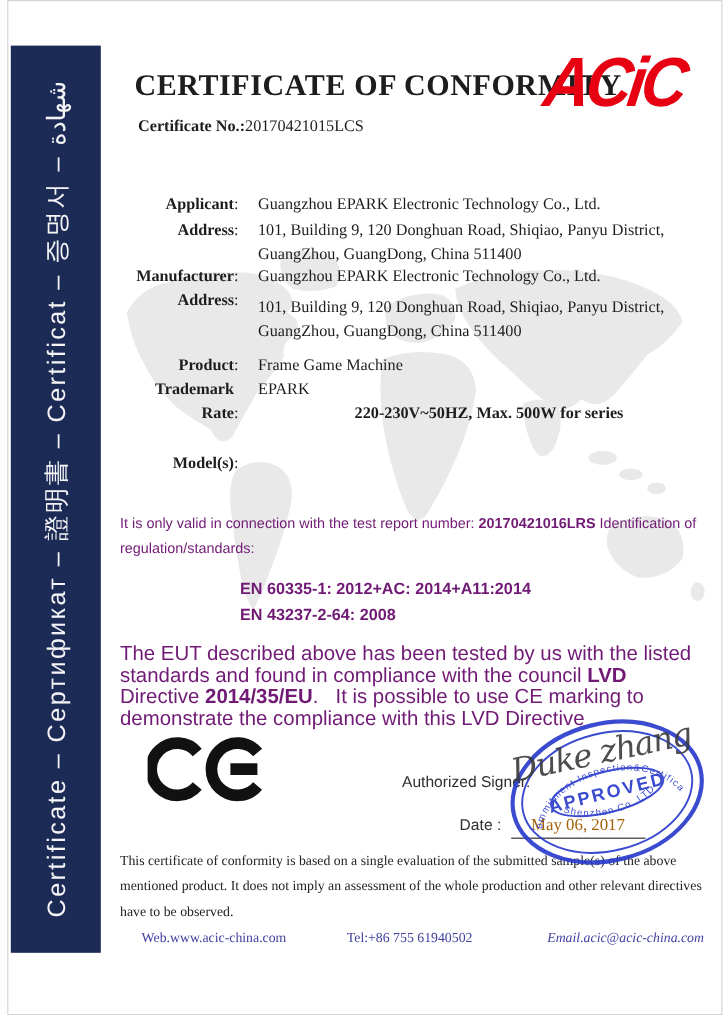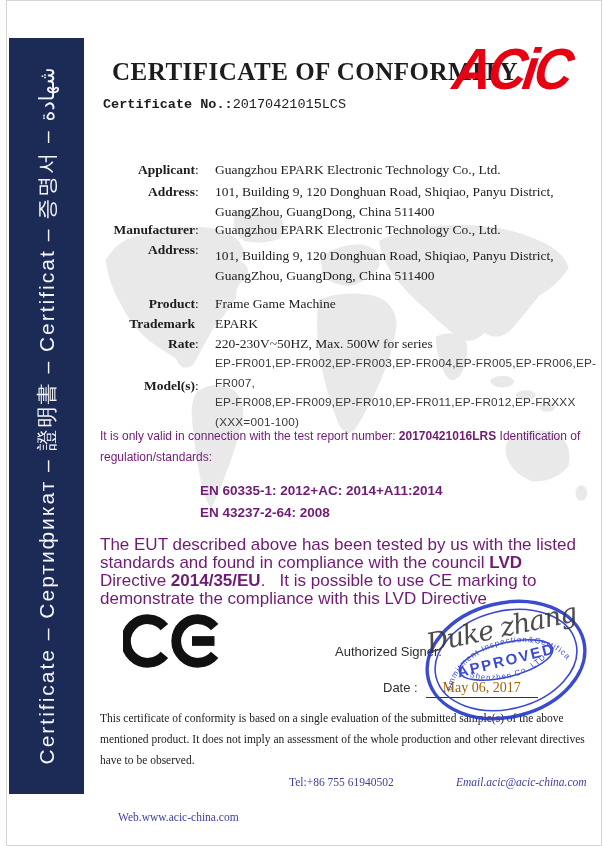--- a/index.html
+++ b/index.html
@@ -20,28 +20,28 @@
   
   .map{position:absolute; left:88px; top:196px; width:508px; height:335px; z-index:1;}
   
   .title{position:absolute; left:100px; top:46px; margin:12px; font-size:25px; font-weight:700; letter-spacing:.5px; z-index:2;}
   .logo{
     position:absolute; left:458px; top:40px; z-index:2;
     font-family:"Liberation Sans", sans-serif; font-style:italic; font-weight:900;
     font-size:58px; line-height:1; color:#e60012; letter-spacing:-4px;
     transform:skewX(-8deg) scaleX(.92); transform-origin:left top;
   }
-  .certno{position:absolute; left:103px; top:97px; margin:0; font-size:13.5px; z-index:2;font-family:Liberation Mono, monospace;}
+  .certno{position:absolute; left:115px; top:97px; margin:0; font-size:13.5px; z-index:2;}
   .certno b{font-weight:700;}
   
   .frow{position:absolute; left:100px; display:grid; grid-template-columns:95px 20px 385px; z-index:2; font-size:13.5px; line-height:20px;}
   .flabel{font-weight:700;text-align:right;}
   .fvalue2 div{line-height:20px;}
   .pad6{padding-top:6px;}
-  .bold{font-weight:400;}
+  .bold{font-weight:700;text-align:center;}
   .models-label{padding-top:22px;}
   .models-val div{
     font-family:"Liberation Sans", sans-serif; font-size:11.8px; line-height:19.5px; color:#3a3a3a; letter-spacing:.2px;
   }
   
   .sans-par{position:absolute; margin:0; font-family:"Liberation Sans", sans-serif; color:#701a75; z-index:2;}
   .validity{left:100px; top:426px; width:500px; font-size:12px; line-height:21px;}
   .standards{position:absolute; left:200px; top:480px; z-index:2; font-family:"Liberation Sans", sans-serif; font-weight:700; font-size:13.5px; line-height:22px; color:#701a75;}
   .eut{left:100px; top:536px; width:488px; font-size:17px; line-height:18px;}
   .disclaimer{position:absolute; left:100px; top:708px; width:508px; margin:0; font-size:11.5px; line-height:21px; color:#222; z-index:2;}
@@ -57,21 +57,21 @@
   .stamp-approved{font-family:"Liberation Sans", sans-serif; font-size:15px; font-weight:700; letter-spacing:2px; fill:#2b3ccc;}
   .stamp-ring{font-family:"Liberation Sans", sans-serif; font-size:8px; letter-spacing:1px; fill:#2b3ccc;}
   .date-row{position:absolute; left:383px; top:680px; z-index:2; font-family:"Liberation Sans", sans-serif; font-size:13px; color:#2e2e2e;}
   .date-value{
     display:inline-block; width:112px; margin-left:8px; text-align:center;
     font-family:"Liberation Serif", serif; font-size:14px; color:#a16207;
     border-bottom:1.5px solid #333; padding-bottom:1px;
   }
   
   .footer-item{position:absolute; top:776px; font-size:11.5px; color:#4040a0; z-index:2;}
-  .f-web{left:118px;margin-top:35px;} .f-tel{left:289px;} .f-email{left:456px;font-style:italic;}
+  .f-web{left:118px;} .f-tel{left:289px;} .f-email{left:456px;font-style:italic;}
 </style>
 </head>
 <body>
 
 <div class="frame"></div>
 
 <aside class="sidebar">
   <span class="vtext">Certificate – Сертификат – 證明書 – Certificat – 증명서 – شهادة</span>
 </aside>
 
@@ -142,25 +142,20 @@
 
 <div class="frow" style="top:334px">
   <span class="flabel">Rate</span>
   <span>:</span>
   <span class="bold">220-230V~50HZ, Max. 500W for series</span>
 </div>
 
 <div class="frow" style="top:354px">
   <span class="flabel models-label">Model(s)</span>
   <span class="models-label">:</span>
-  <span class="models-val">
-    <div>EP-FR001,EP-FR002,EP-FR003,EP-FR004,EP-FR005,EP-FR006,EP-FR007,</div>
-    <div>EP-FR008,EP-FR009,EP-FR010,EP-FR011,EP-FR012,EP-FRXXX</div>
-    <div>(XXX=001-100)</div>
-  </span>
 </div>
 
 <p class="sans-par validity">
   <span>It is only valid in connection with the test report number: </span><b>20170421016LRS</b><span> Identification of regulation/standards:</span>
 </p>
 
 <div class="standards">
   <div>EN 60335-1: 2012+AC: 2014+A11:2014</div>
   <div>EN 43237-2-64: 2008</div>
 </div>

